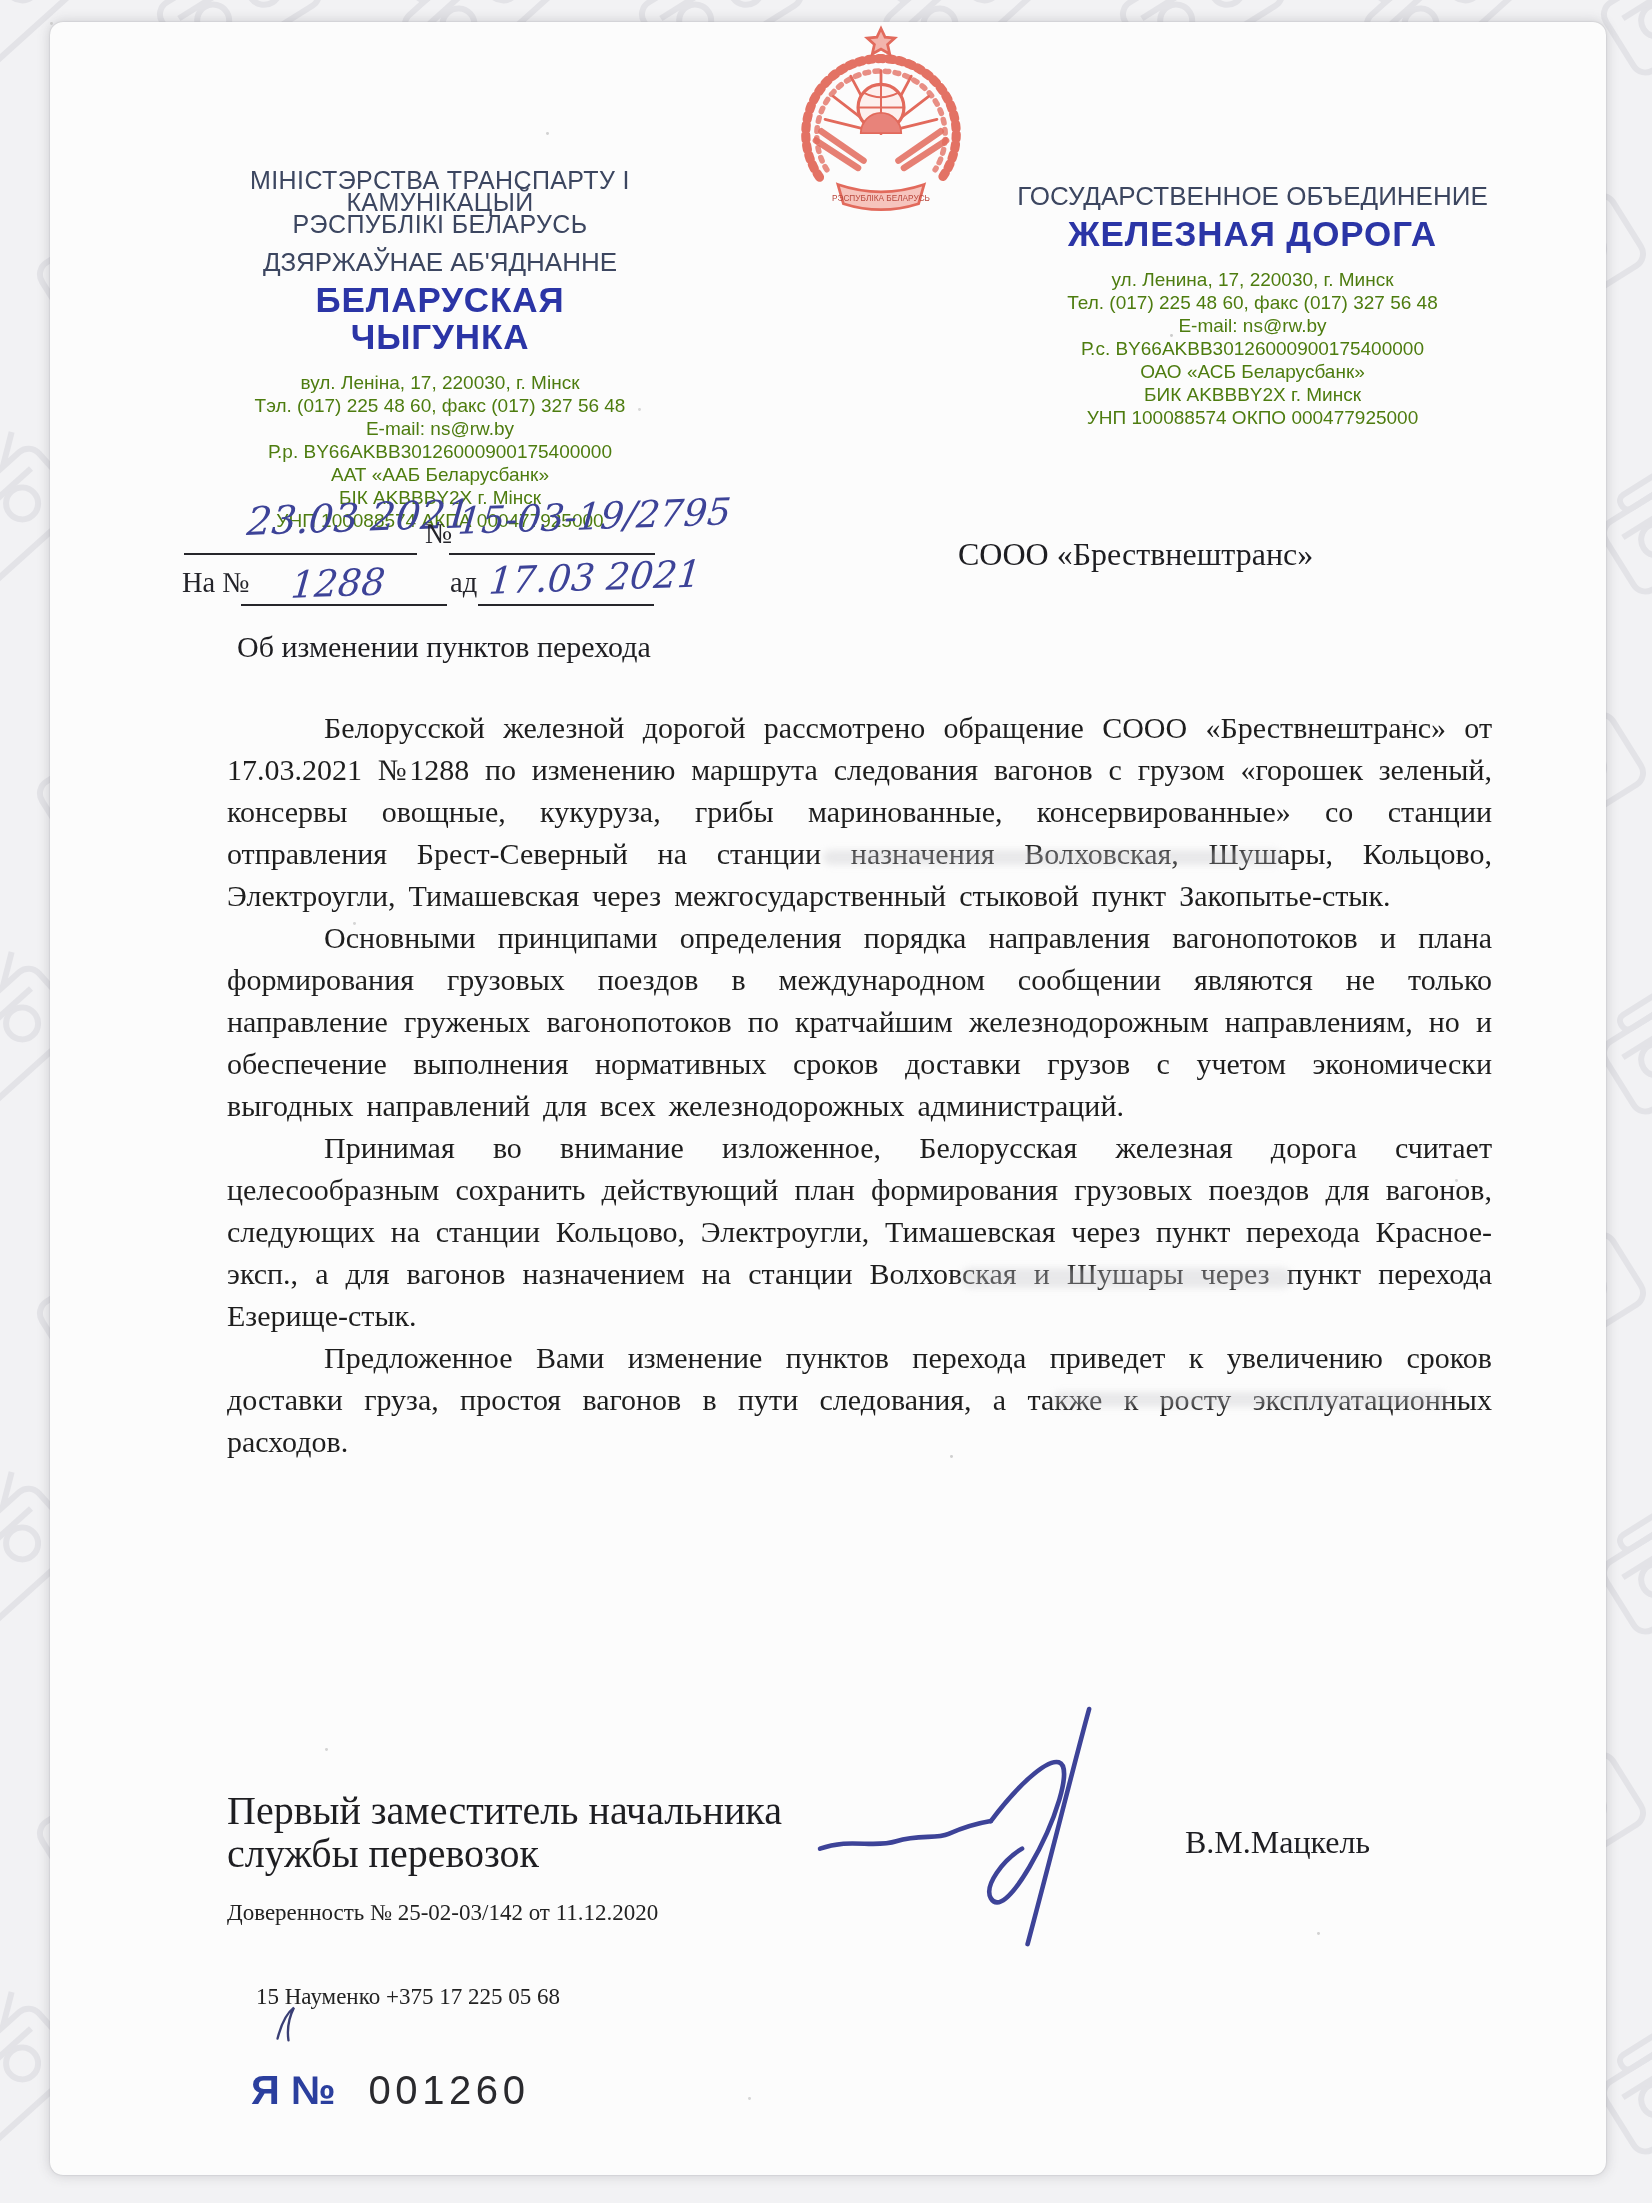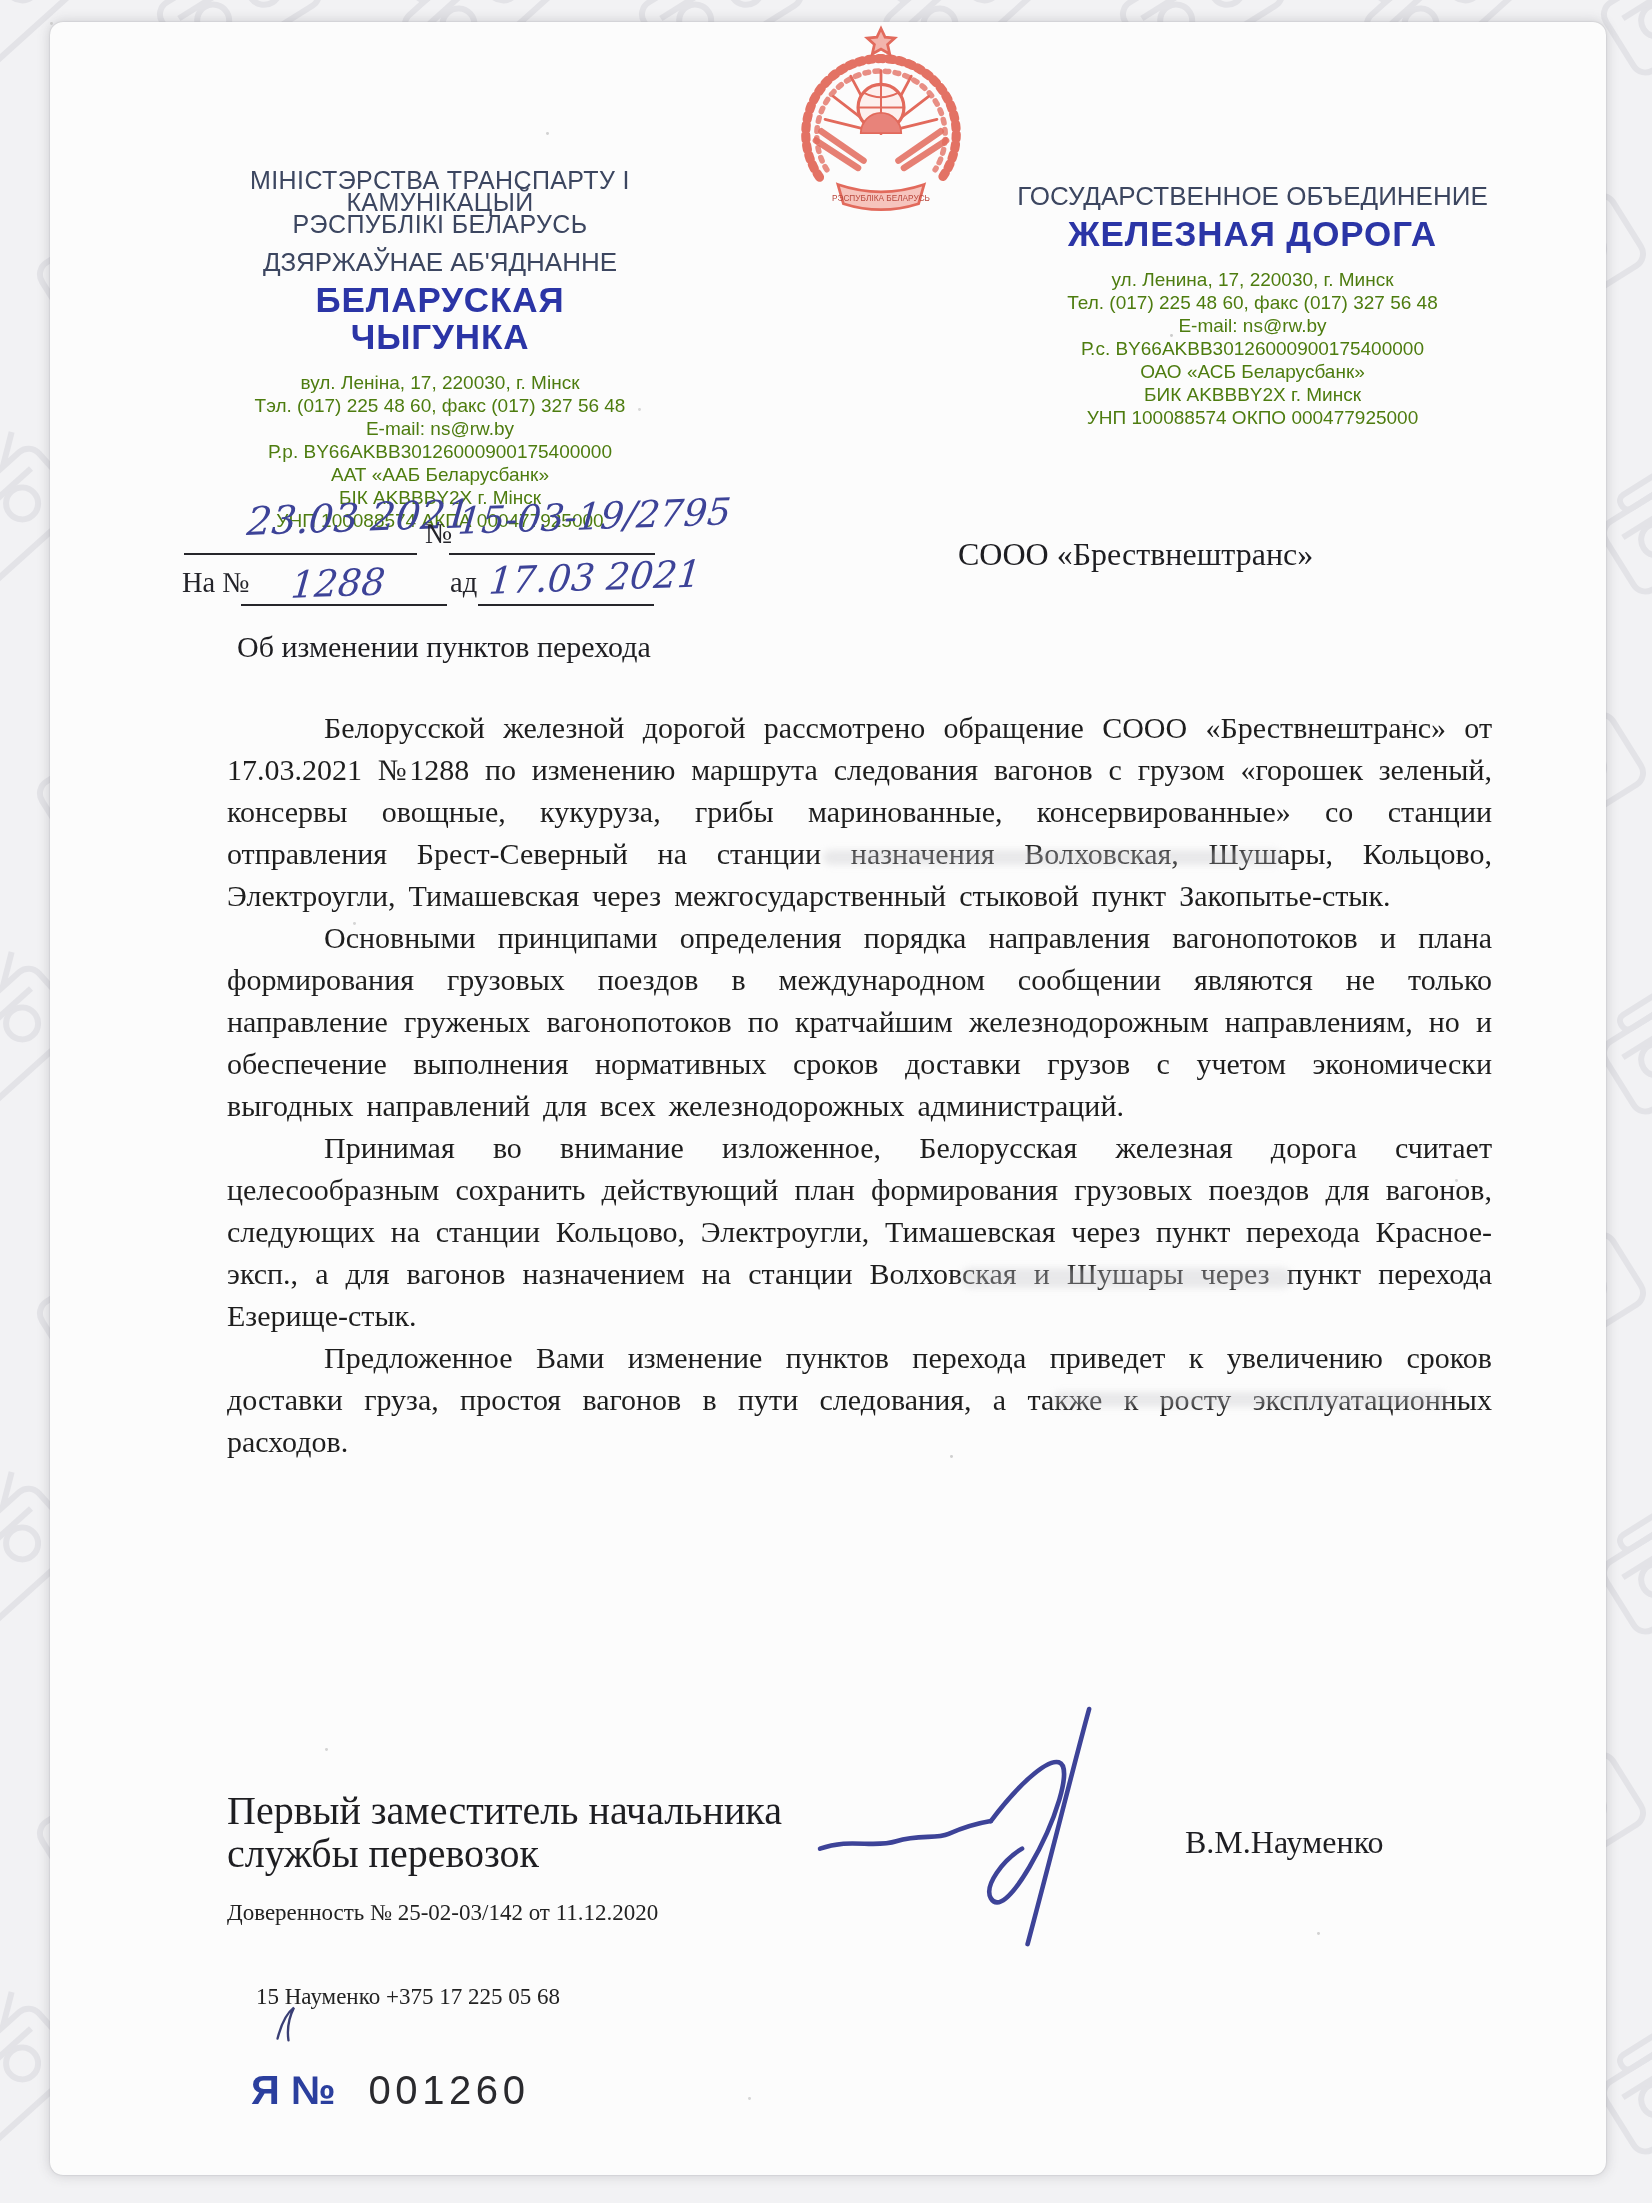--- a/index.html
+++ b/index.html
@@ -828,21 +828,21 @@
       <div>службы перевозок</div>
     </div>
     <div class="sig-attorney">Доверенность № 25-02-03/142 от 11.12.2020</div>
     <svg class="signature-svg" viewBox="0 0 380 270">
       <g fill="none" stroke="#3d4398" stroke-width="5" stroke-linecap="round">
         <path d="M12 158 C 45 146 70 158 95 150 C 120 142 138 148 152 142 C 170 134 186 130 198 128"></path>
         <path d="M198 128 C 225 92 258 60 272 64 C 288 69 268 130 240 178 C 220 212 205 224 198 212 C 190 198 212 170 232 158"></path>
         <path d="M305 6 C 290 60 268 150 238 262"></path>
       </g>
     </svg>
-    <div class="sig-name">В.М.Науменко</div>
+    <div class="sig-name">В.М.Мацкель</div>
 
     <div class="exec-note">15 Науменко +375 17 225 05 68</div>
     <svg class="tick-svg" viewBox="0 0 30 44">
       <path d="M6 38 C 10 22 16 10 24 4 C 18 16 16 26 18 40" fill="none" stroke="#3a3f75" stroke-width="2.6" stroke-linecap="round"></path>
     </svg>
     <div class="form-no">
       <span class="form-series">Я №</span>
       <span class="form-number">001260</span>
     </div>
 

